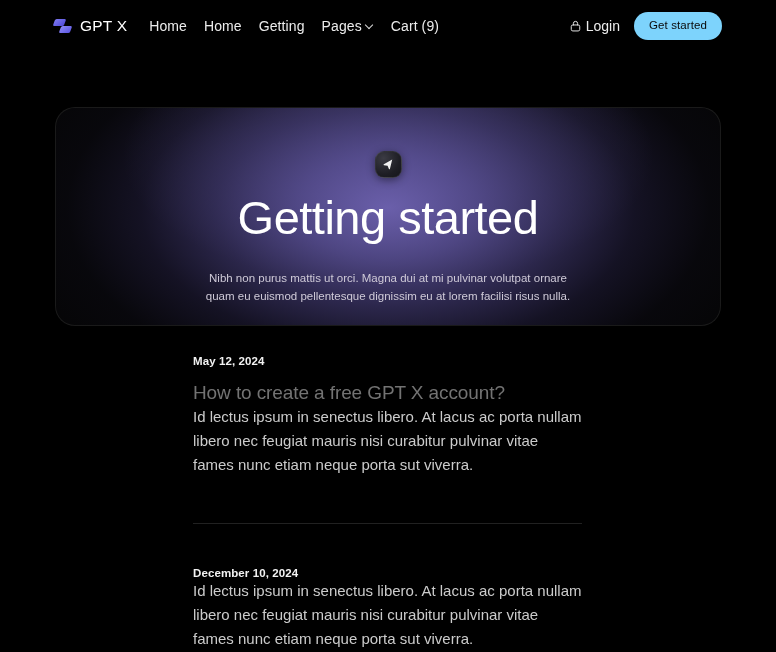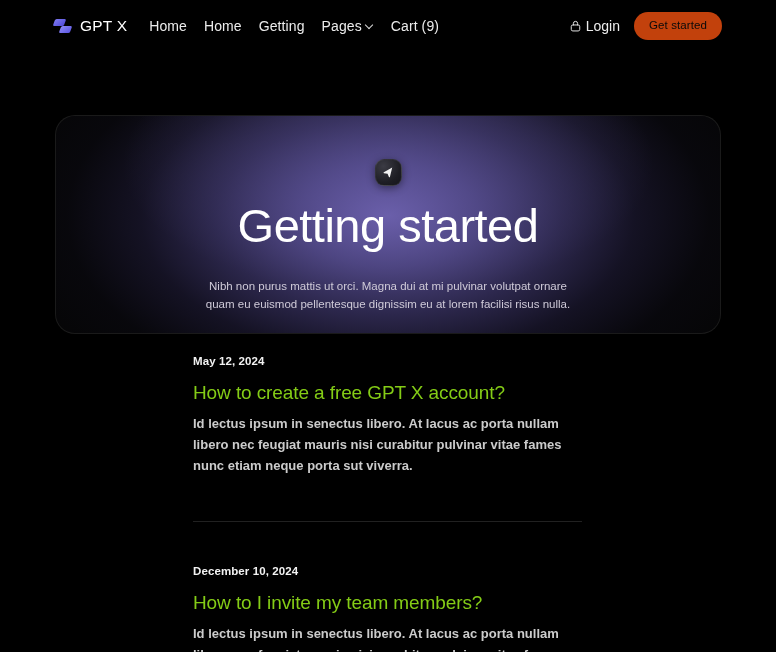--- a/index.html
+++ b/index.html
@@ -112,38 +112,38 @@
     align-items: center;
     gap: 5px;
     font-size: 14px;
     color: #ececec;
     text-decoration: none;
     line-height: 1;
   }
   .lock-ico { width: 11px; height: 12px; display: block; }
 
   .btn-primary {
-    background: #c2410c;
+    background: #7dd3fc;
     color: #0a0a0a;
     border: none;
     border-radius: 999px;
     font-family: inherit;
     font-size: 11.5px;
     padding: 8px 15px 9px;
     cursor: pointer;
     letter-spacing: 0.1px;
     line-height: 1;
     white-space: nowrap;
   }
 
   
   .hero {
     position: absolute;
     left: 55px;
-    top: 115px;
+    top: 107px;
     width: 666px;
     height: 219px;
     border-radius: 20px;
     border: 1px solid rgba(255,255,255,0.085);
     background: #050505;
     overflow: hidden;
   }
   .hero-glow {
     position: absolute;
     inset: 0;
@@ -214,29 +214,27 @@
     font-size: 11.5px;
     font-weight: 700;
     color: #f2f2f2;
     letter-spacing: 0.1px;
   }
   .post-title {
     margin-top: 14px;
     font-size: 19px;
     font-weight: 400;
     letter-spacing: -0.1px;
-    color: #84cc16;
+    color: #737373;
     line-height: 1.25;
   }
   .post-body {
-    margin-top: 8px;
-    font-size: 13px;
+    font-size: 15px;
     line-height: 1.62;
     color: #cbcbcb;
-    font-weight: bold;
   }
 
   .divider {
     height: 1px;
     background: rgba(255,255,255,0.13);
     margin: 45px 0 43px 0;
     width: 389px;
   }
 </style>
 </head>
@@ -305,19 +303,18 @@
     <article class="post">
       <div class="post-date">May 12, 2024</div>
       <h2 class="post-title">How to create a free GPT X account?</h2>
       <p class="post-body">Id lectus ipsum in senectus libero. At lacus ac porta nullam libero nec feugiat mauris nisi curabitur pulvinar vitae fames nunc etiam neque porta sut viverra.</p>
     </article>
 
     <div class="divider"></div>
 
     <article class="post">
       <div class="post-date">December 10, 2024</div>
-      <h2 class="post-title">How to I invite my team members?</h2>
       <p class="post-body">Id lectus ipsum in senectus libero. At lacus ac porta nullam libero nec feugiat mauris nisi curabitur pulvinar vitae fames nunc etiam neque porta sut viverra.</p>
 
     </article>
 
   </main>
 </div>
 
 </body></html>

